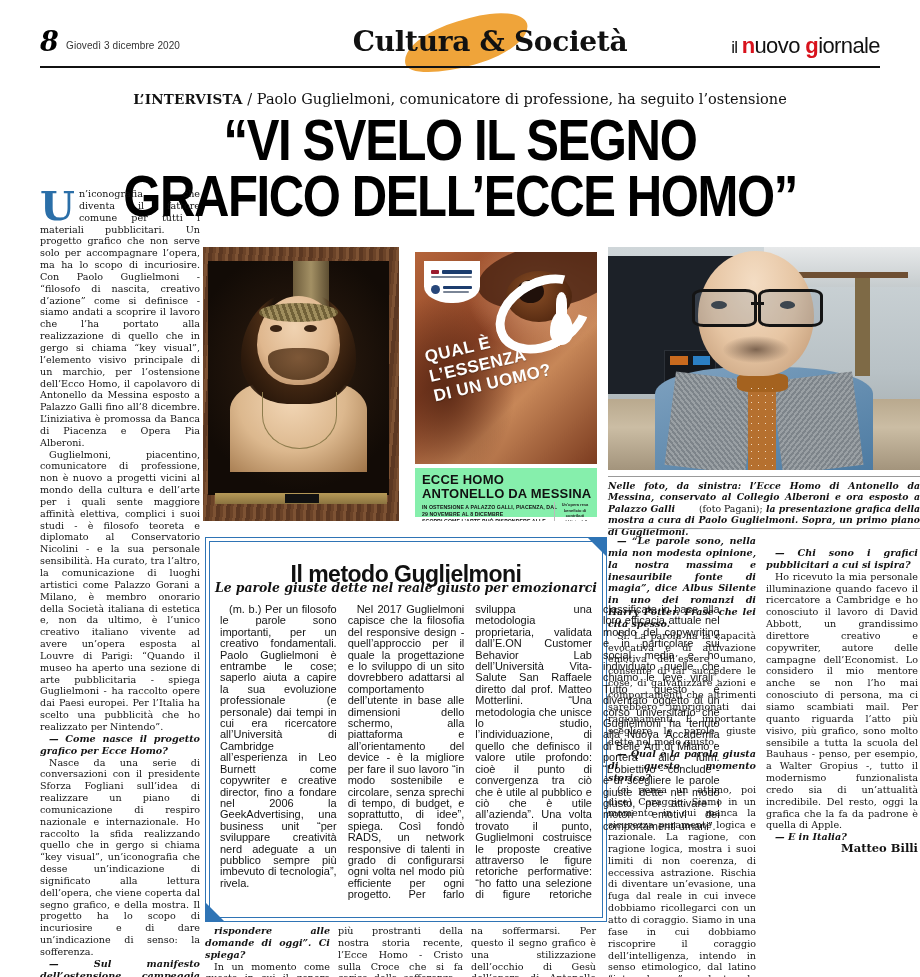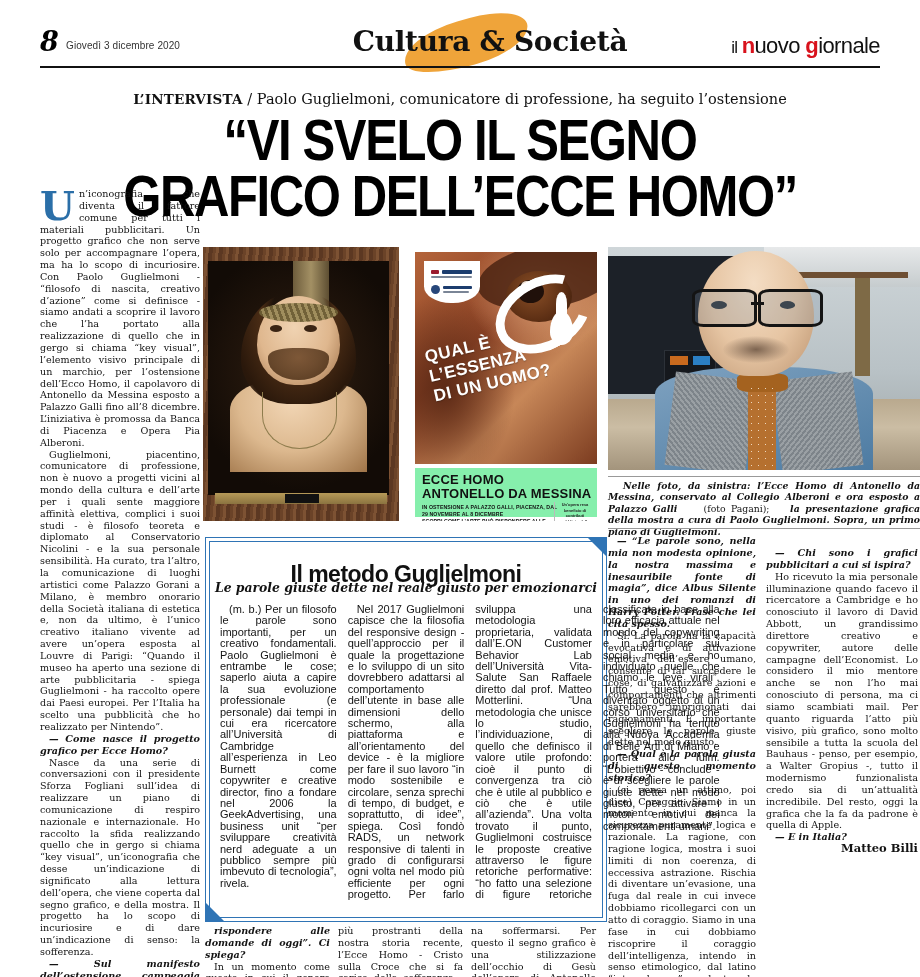--- a/index.html
+++ b/index.html
@@ -197,21 +197,21 @@
     background-image:radial-gradient(circle,#f4e4cf 0.9px, transparent 1px);
     background-size:7px 7px;opacity:.9;}
 
   
   .caption{
     position:absolute;left:608px;top:476px;width:312px;
     font-family:"DejaVu Serif", serif;
     font-size:9.3px;line-height:11.4px;color:#111;
     border-top:1px solid #999;padding-top:3px;text-align:justify;
   }
-  .caption i{font-style:italic;font-weight:bold;margin-left:15px;}
+  .caption i{font-style:italic;font-weight:bold;}
   .caption .plain{font-style:normal;font-weight:normal;margin-left:21px;}
   .caption-rule{position:absolute;left:608px;top:528px;width:312px;height:1px;background:#999;}
 
   
   .col{
     font-family:"DejaVu Serif", serif;
     font-size:9.6px;line-height:11.85px;
     text-align:justify;color:#131313;
     -webkit-hyphens:auto;hyphens:auto;
   }

